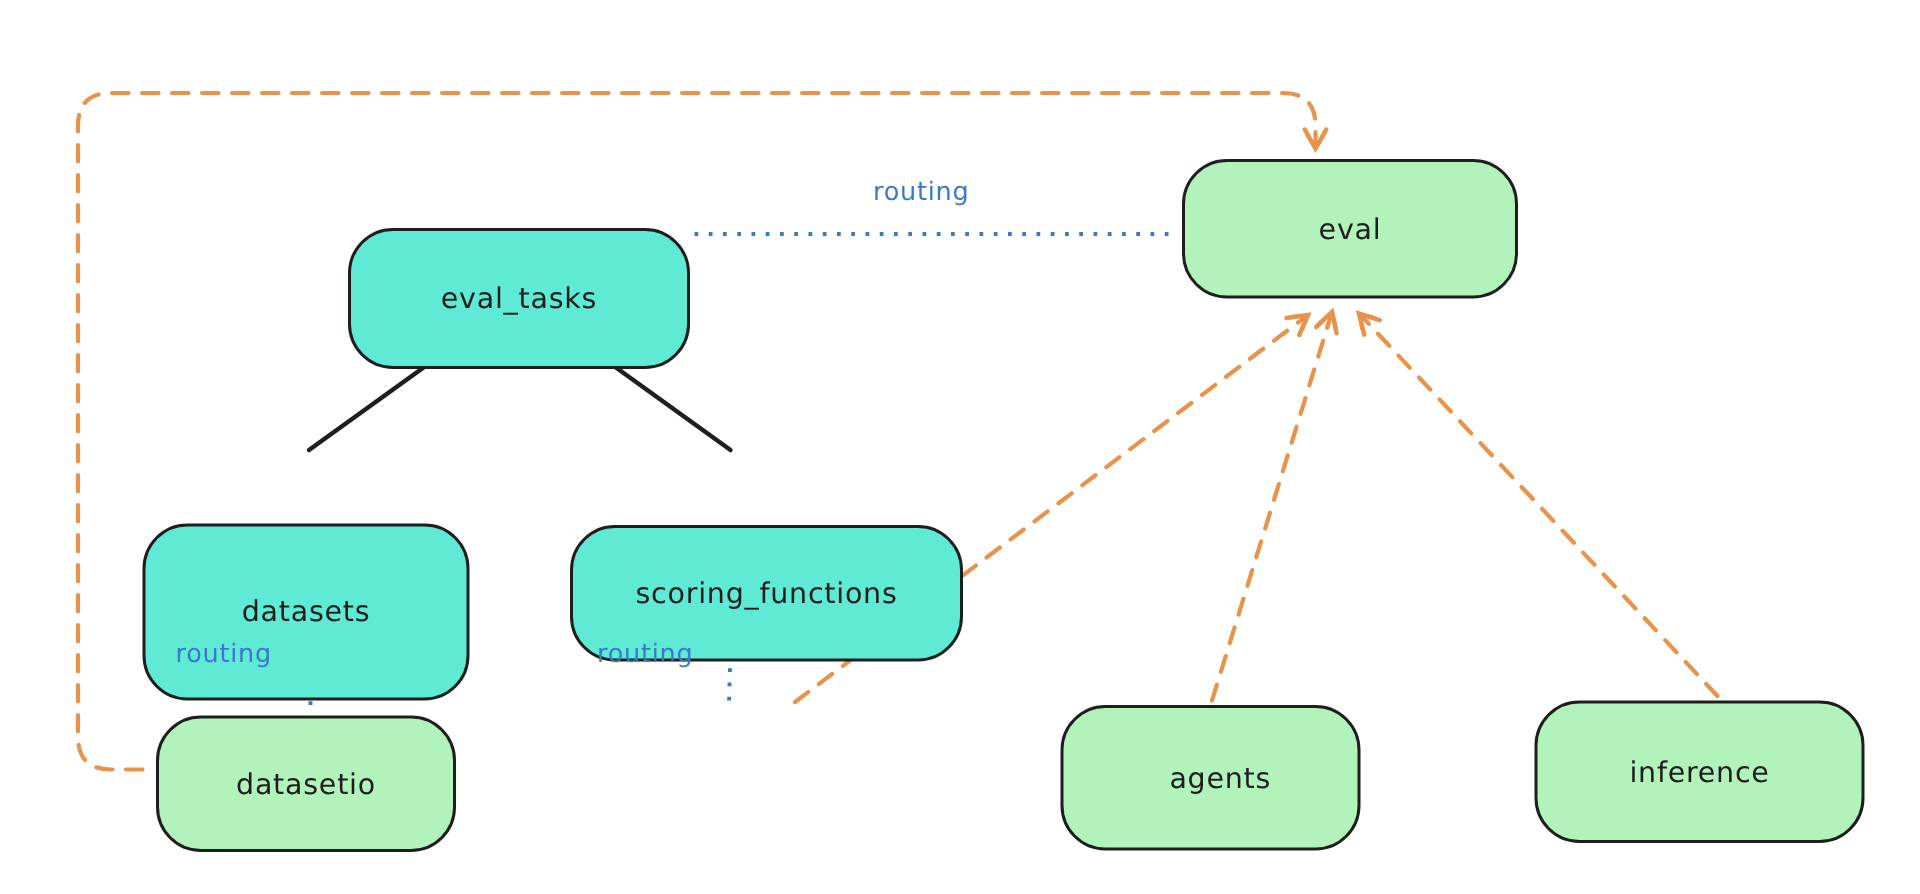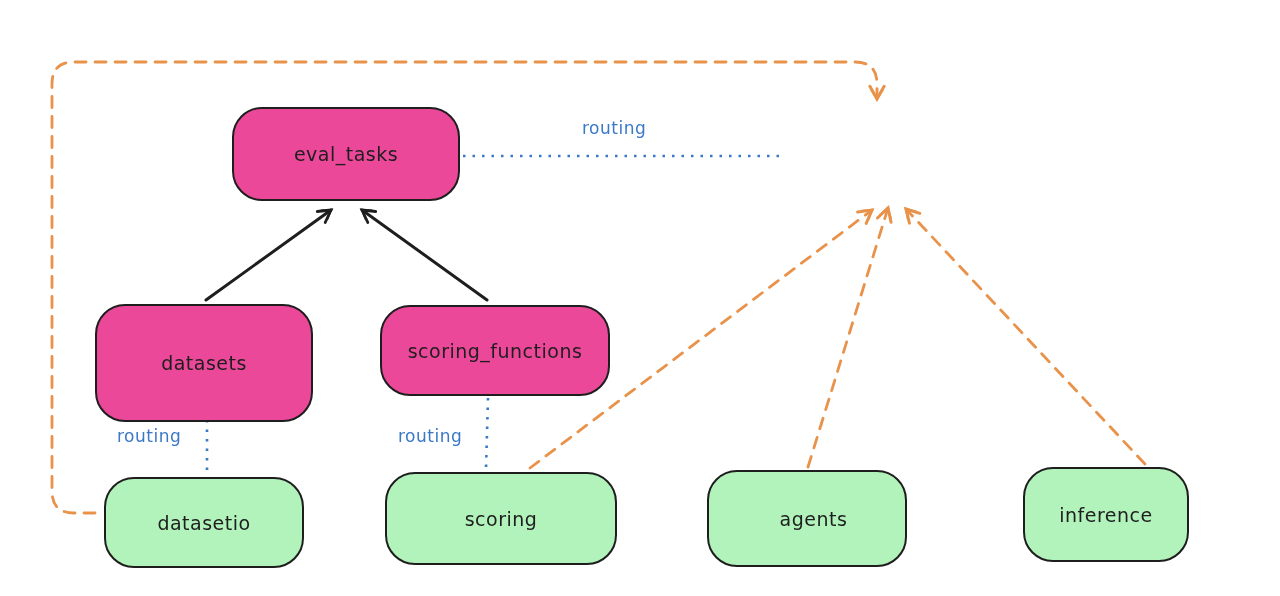--- a/index.html
+++ b/index.html
@@ -47,21 +47,21 @@
     border: 2.5px solid #1e1e1e;
     border-radius: 30px;
     display: flex;
     align-items: center;
     justify-content: center;
     font-size: 19px;
     letter-spacing: 0.5px;
     color: #1e1e1e;
     text-align: center;
   }
-  .node.blue  { background: #ec4899; }
+  .node.blue  { background: #5eead4; margin-top: 45px; }
   .node.green { background: #b2f2bb; }
   .edge-label {
     position: absolute;
     color: #3b78c8;
     font-size: 17px;
     font-weight: normal;
     letter-spacing: 0.5px;
     white-space: nowrap;
   }
 </style>
@@ -92,42 +92,42 @@
     <path class="edge-dashed-orange" marker-end="url(#ah-orange)" d="M95,513 L74,513 Q52,513 52,491 L52,84 Q52,62 74,62 L855,62 Q877,62 877,84 L877,99"></path>
     <path class="edge-dashed-orange" marker-end="url(#ah-orange)" d="M530,468 L872,210"></path>
     <path class="edge-dashed-orange" marker-end="url(#ah-orange)" d="M808,467 L888,208"></path>
     <path class="edge-dashed-orange" marker-end="url(#ah-orange)" d="M1145,464 L906,209"></path>
   </svg>
 
   <div class="node blue" style="left:232px;  top:107px; width:228px; height:94px;">
     <span>eval_tasks</span>
   </div>
 
+  <div class="node green" style="left:788px;  top:106px; width:224px; height:93px;">
+    <span>eval</span>
+  </div>
 
   <div class="node blue" style="left:95px;   top:304px; width:218px; height:118px;">
     <span>datasets</span>
   </div>
 
-  <div class="node blue" style="left:380px;  top:305px; width:230px; height:91px;">
+  <div class="node blue" style="left:380px;  top:305px; width:262px; height:91px;">
     <span>scoring_functions</span>
   </div>
 
   <div class="node green" style="left:92px;   top:477px; width:200px; height:91px;margin-left:12px;">
     <span>datasetio</span>
   </div>
 
-  <div class="node green" style="left:385px;  top:472px; width:232px; height:93px;">
-    <span>scoring</span>
-  </div>
 
   <div class="node green" style="left:707px;  top:470px; width:200px; height:97px;padding-left:13px;">
     <span>agents</span>
   </div>
 
-  <div class="node green" style="left:1023px; top:467px; width:166px; height:95px;justify-content:center;">
+  <div class="node green" style="left:1023px; top:467px; width:220px; height:95px;justify-content:center;">
     <span>inference</span>
   </div>
 
   <div class="edge-label" style="left:582px; top:118px;">routing</div>
   <div class="edge-label" style="left:117px; top:426px;">routing</div>
   <div class="edge-label" style="left:398px; top:426px;">routing</div>
 
 </div>
 
 </body></html>

